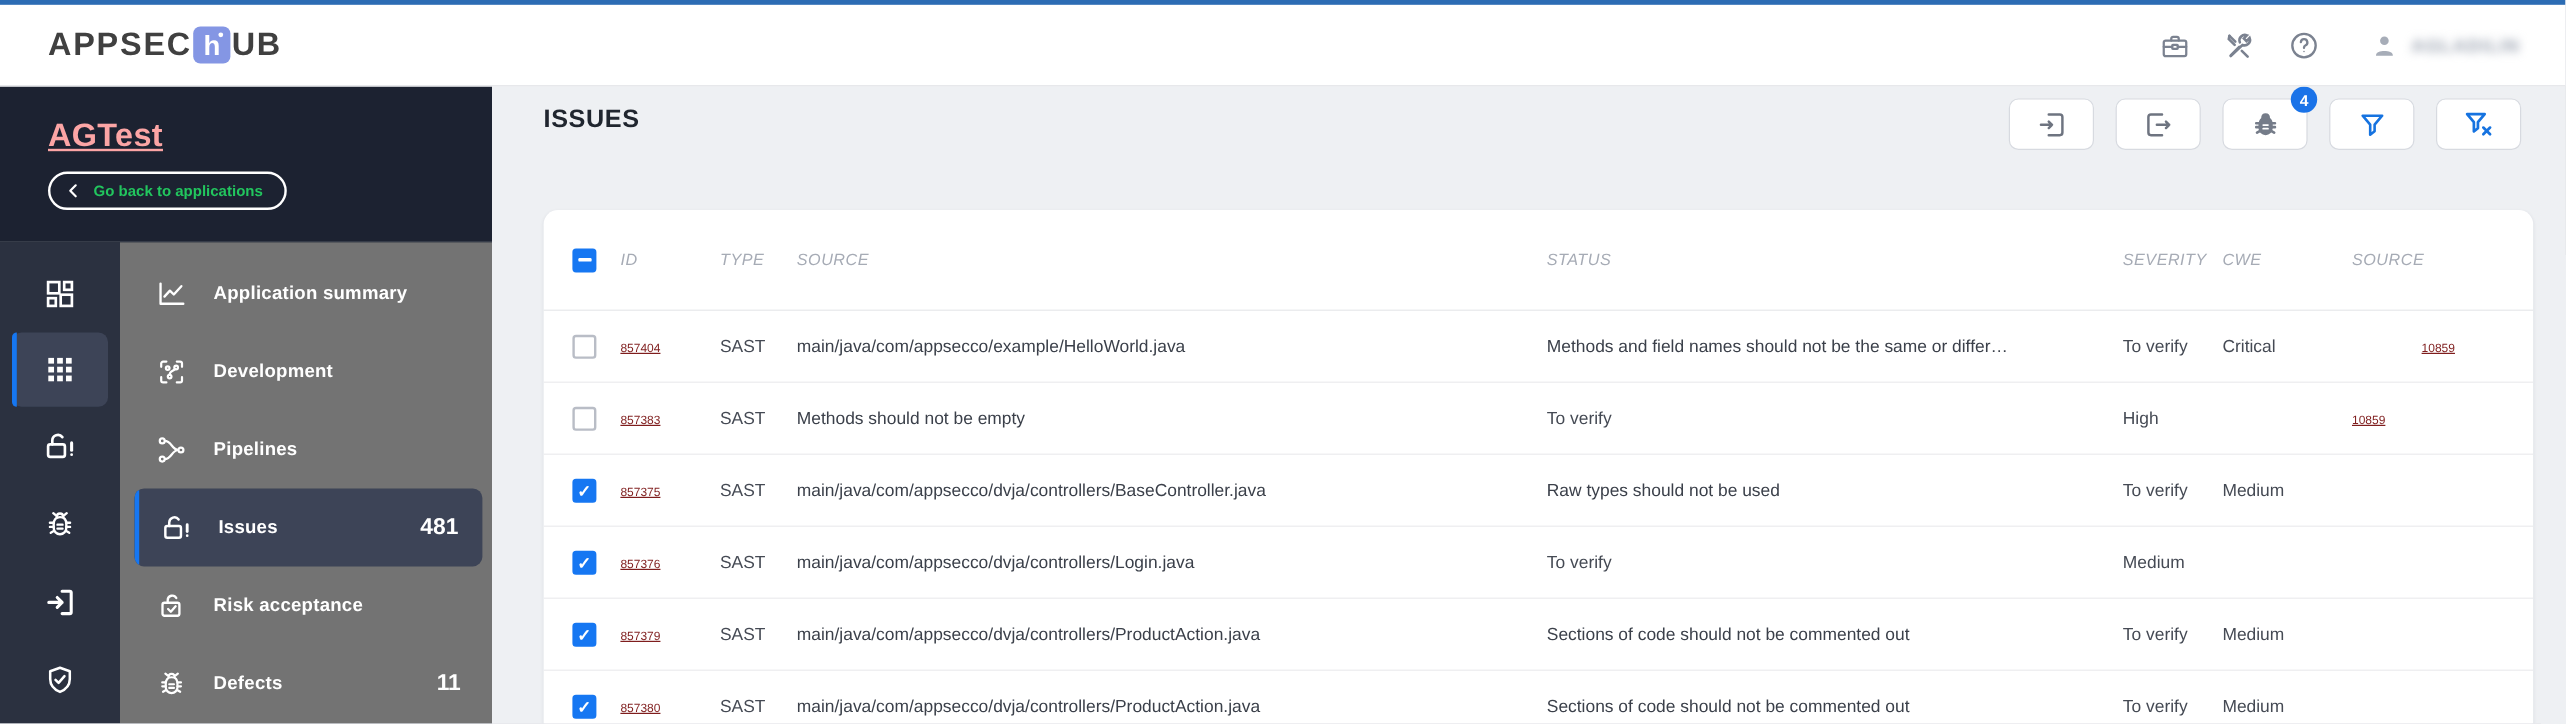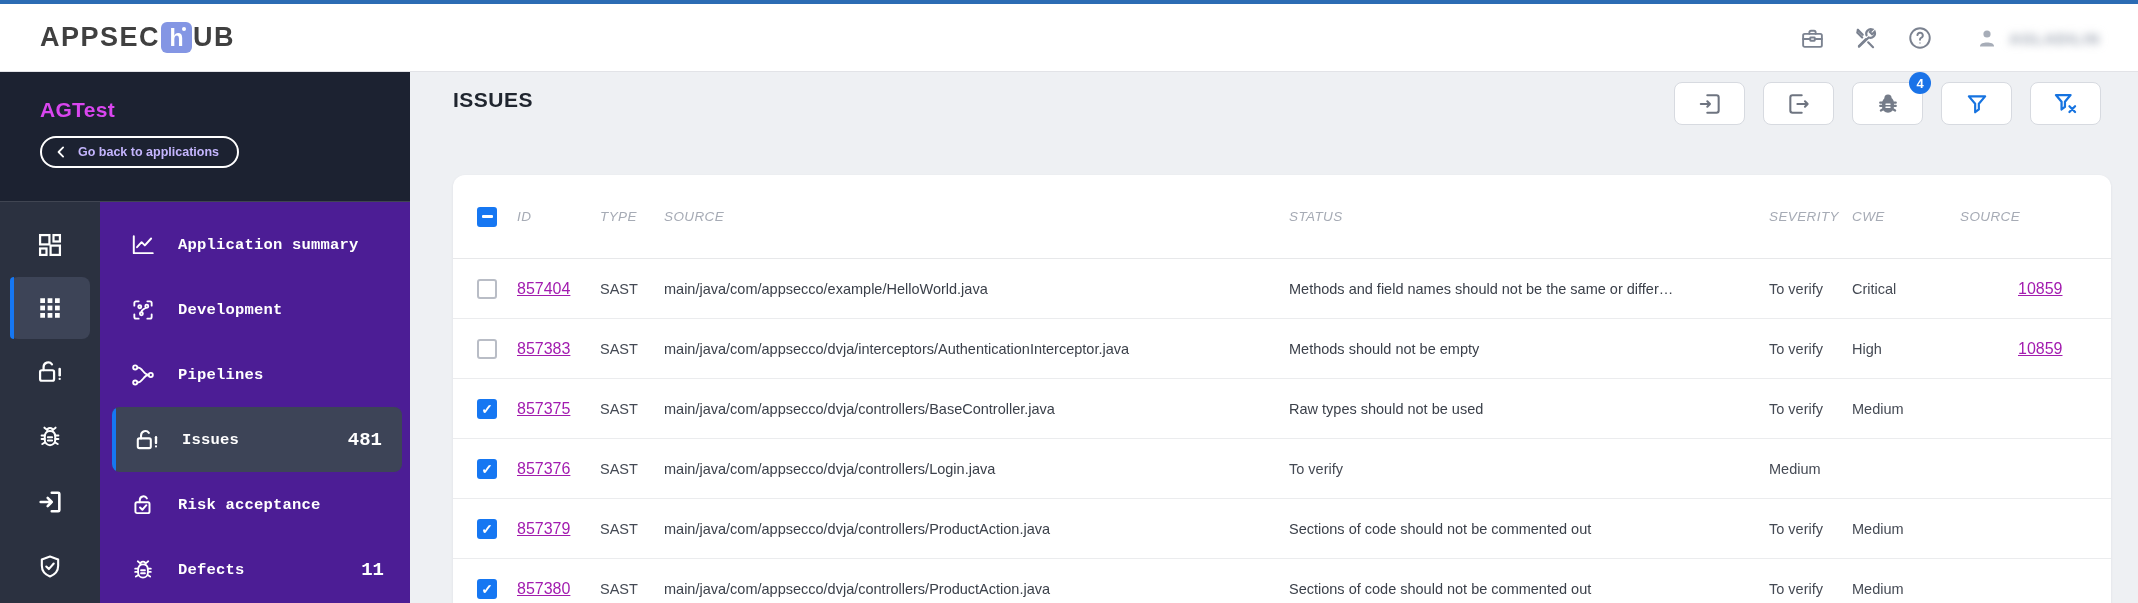--- a/index.html
+++ b/index.html
@@ -24,32 +24,32 @@
   .logo .htile::after { content:""; position:absolute; top:5px; right:6px; width:4px; height:4px; border-radius:50%; background:#fff; }
   .topbar-right { position:absolute; right:38px; top:4px; height:68px; display:flex; align-items:center; gap:28px; }
   .tb-icon { width:26px; height:26px; display:flex; align-items:center; justify-content:center; cursor:pointer; }
   .tb-icon svg { stroke:#7b8290; }
   .user-wrap { display:flex; align-items:center; gap:10px; margin-left:14px; cursor:pointer; }
   .username { font-size:15px; font-weight:700; color:#99a1af; filter:blur(4px); letter-spacing:1px; }
 
   
   .sidebar { position:absolute; left:0; top:72px; width:410px; height:531px; background:#1c2231; }
   .side-head { height:130px; padding:26px 0 0 40px; border-bottom:1px solid rgba(255,255,255,0.16); }
-  .project-name { color:#d946ef; font-size:21px; font-weight:700; letter-spacing:0.3px; }
+  .project-name { color:#fca5a5; font-size:27px; font-weight:700; letter-spacing:0.3px;text-decoration:underline; }
   .back-btn {
     margin-top:14px; display:inline-flex; align-items:center; gap:10px; height:32px;
     border:2px solid #ffffff; border-radius:17px; padding:0 18px 0 12px; cursor:pointer; background:transparent;
   }
-  .back-btn span { color:#c4b5fd; font-size:12.5px; font-weight:700; }
+  .back-btn span { color:#22c55e; font-size:12.5px; font-weight:700; }
   .side-body { display:flex; height:401px; }
   .rail { width:100px; background:#2b3140; padding-top:10px; }
   .rail-item { height:65px; display:flex; align-items:center; justify-content:center; cursor:pointer; position:relative; }
   .rail-item.active { margin:0 10px; width:80px; height:62px; background:#3d4457; border-radius:8px; }
   .rail-item.active::before { content:""; position:absolute; left:0; top:0; bottom:0; width:4px; background:#1677f2; border-radius:8px 0 0 8px; }
-  .nav { flex:1; background:#4c1d95; padding-top:10px;font-family:Liberation Mono, monospace; }
+  .nav { flex:1; background:#737373; padding-top:10px; }
   .nav-item {
     height:65px; display:flex; align-items:center; gap:22px; padding:0 26px 0 30px;
     cursor:pointer; position:relative; color:#fff;
   }
   .nav-item.active { margin:0 8px 0 12px; padding:0 20px 0 22px; background:#3d4457; border-radius:8px; overflow:hidden; }
   .nav-item.active::before { content:""; position:absolute; left:0; top:0; bottom:0; width:4px; background:#1677f2; }
   .nav-label { font-size:15.5px; font-weight:700; letter-spacing:0.2px; }
   .nav-count { margin-left:auto; font-size:19px; font-weight:700; }
 
   
@@ -67,21 +67,21 @@
   .card {
     position:absolute; left:453px; top:175px; width:1658px; height:470px;
     background:#fff; border-radius:12px 12px 0 0; box-shadow:0 1px 3px rgba(20,30,60,0.07);
   }
   .thead, .trow { display:grid; grid-template-columns:40px 83px 64px 625px 480px 83px 108px 58px 1fr; align-items:center; padding:0 24px; }
   .thead { height:84px; border-bottom:1px solid #e7e8ea;font-style:italic; }
   .th { font-size:13.5px; color:#a6abb5; letter-spacing:0.4px; font-weight:400; }
   .trow { height:60px; border-bottom:1px solid #ebecee; }
   .cell { font-size:14.5px; color:#454a54; }
   .c-source, .c-category { color:#3b404a; white-space:nowrap; overflow:hidden; text-overflow:ellipsis; padding-right:26px; }
-  .link { color:#a21caf; text-decoration:underline; cursor:pointer; font-size:16px; }
+  .link { color:#7f1d1d; text-decoration:underline; cursor:pointer; font-size:10px; }
   .cb {
     width:20px; height:20px; border:2px solid #b9bdc6; border-radius:3px; background:#fff;
     display:flex; align-items:center; justify-content:center; cursor:pointer;
   }
   .cb.checked, .cb.indeterminate { background:#1677f2; border-color:#1677f2; }
   .cb.checked::after { content:"✓"; color:#fff; font-size:14px; font-weight:700; line-height:1; }
   .cb.indeterminate::after { content:""; width:11px; height:2.5px; background:#fff; border-radius:1px; }
   svg { display:block; }
 </style>
 </head>
@@ -317,21 +317,20 @@
     <div class="cell"></div>
     <div class="cell"><a class="link">10859</a></div>
   </div>
 
   <div class="trow">
     <div class="cell">
             <span class="cb"></span>
           </div>
     <div class="cell"><a class="link">857383</a></div>
     <div class="cell c-type">SAST</div>
-    <div class="cell c-source">main/java/com/appsecco/dvja/interceptors/AuthenticationInterceptor.java</div>
     <div class="cell c-category">Methods should not be empty</div>
     <div class="cell">To verify</div>
     <div class="cell">High</div>
     <div class="cell"></div>
     <div class="cell"><a class="link">10859</a></div>
   </div>
 
   <div class="trow">
     <div class="cell">
             <span class="cb checked"></span>

